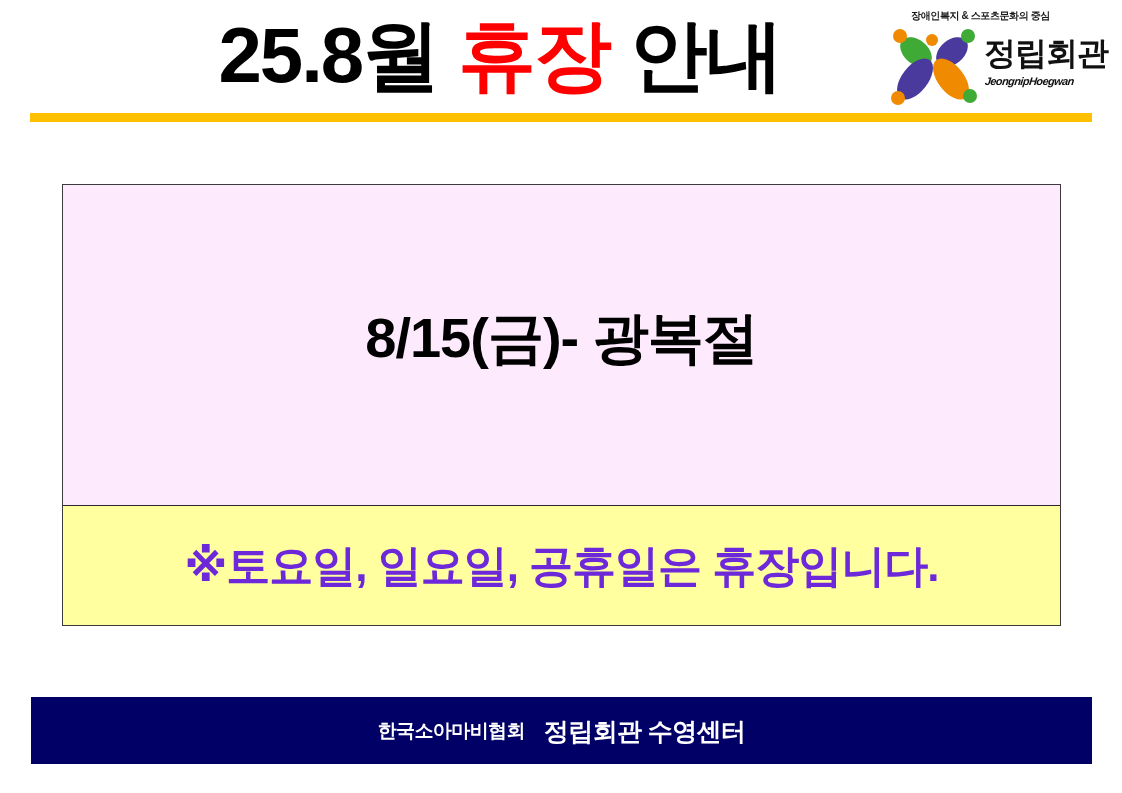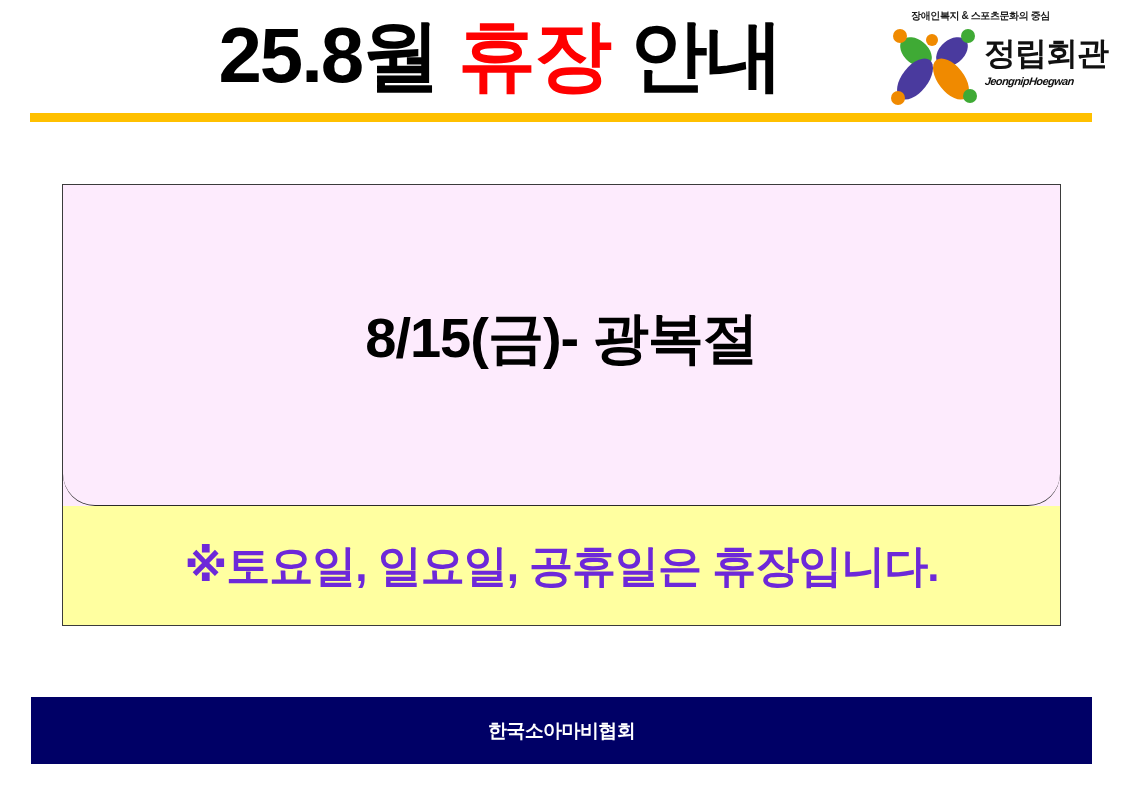--- a/index.html
+++ b/index.html
@@ -131,21 +131,20 @@
   }
   .card-body {
     flex: 0 0 321px;
     height: 321px;
     background: #fdebfd;
     display: flex;
     align-items: center;
     justify-content: center;
     box-sizing: border-box;
     border-bottom: 1.5px solid #2b2b2b;
-    border-radius: 32px;
   }
   .holiday-text {
     font-size: 56px;
     line-height: 70px;
     font-weight: 800;
     color: #000000;
     letter-spacing: -1px;
     white-space: nowrap;
     text-align: center;
     margin-top: -14px;
@@ -241,13 +240,14 @@
   <div class="card-body">
     <div class="holiday-text">8/15(금)- 광복절</div>
   </div>
   <div class="card-notice">
     <div class="notice-text">※토요일, 일요일, 공휴일은 휴장입니다.</div>
   </div>
 </div>
 
 <div class="footer">
   <span class="footer-org">한국소아마비협회</span>
+  <span class="footer-center">정립회관 수영센터</span>
 </div>
 
 </body></html>

